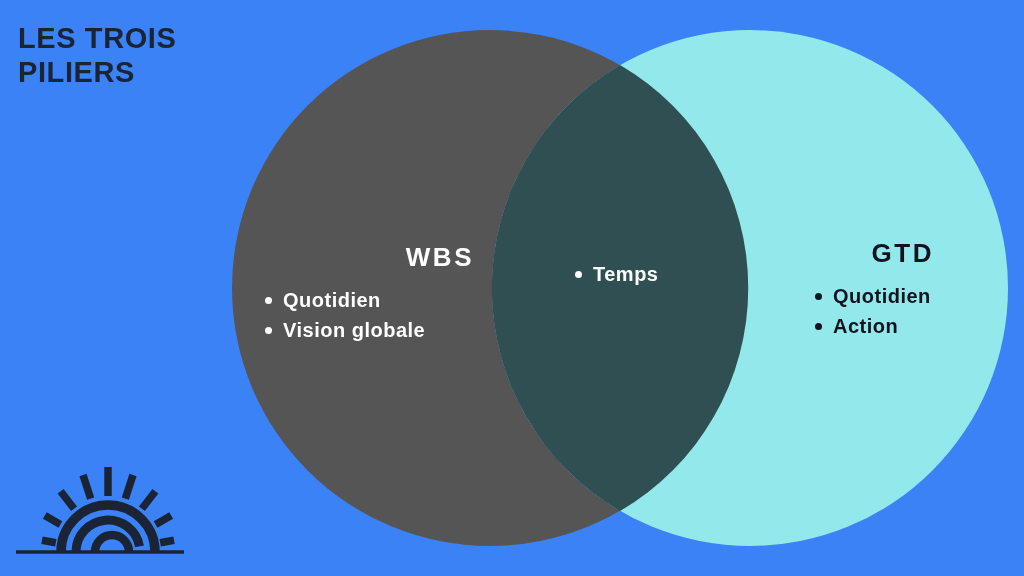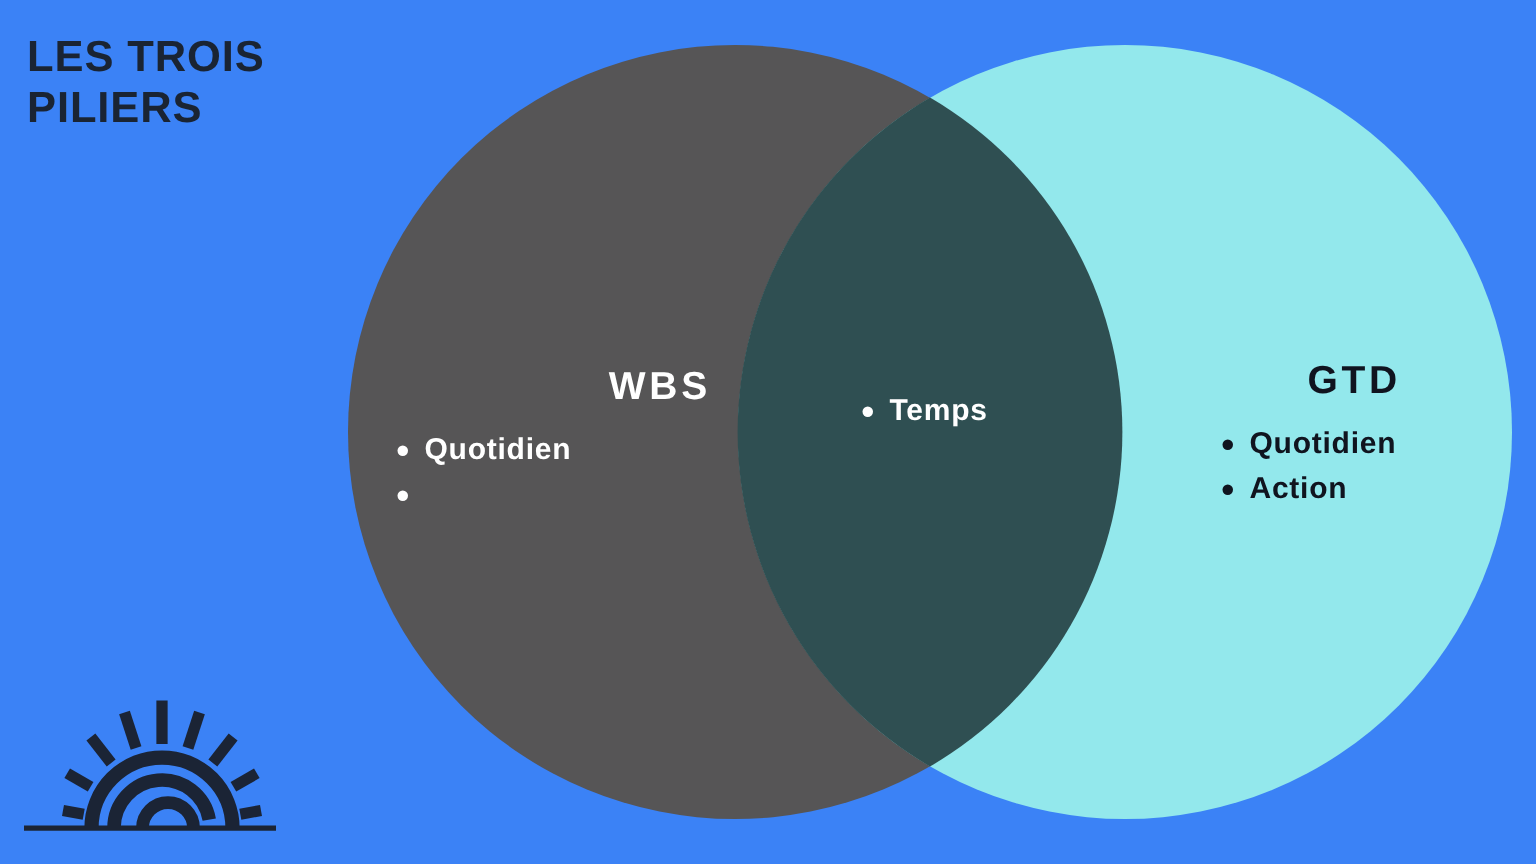--- a/index.html
+++ b/index.html
@@ -46,20 +46,21 @@
 
   <div class="vgroup group-left" style="color: rgb(255, 255, 255);">
     <h2>WBS</h2>
     <ul>
       <li>
         <span class="dot" style="background: rgb(255, 255, 255);"></span>
         <span>Quotidien</span>
       </li>
       <li>
         <span class="dot" style="background: rgb(255, 255, 255);"></span>
+        <span>Vision globale</span>
       </li>
     </ul>
   </div>
 
   <div class="vgroup group-mid" style="color: rgb(255, 255, 255);">
     <ul>
       <li>
         <span class="dot" style="background: rgb(255, 255, 255);"></span>
         <span>Temps</span>
       </li>

